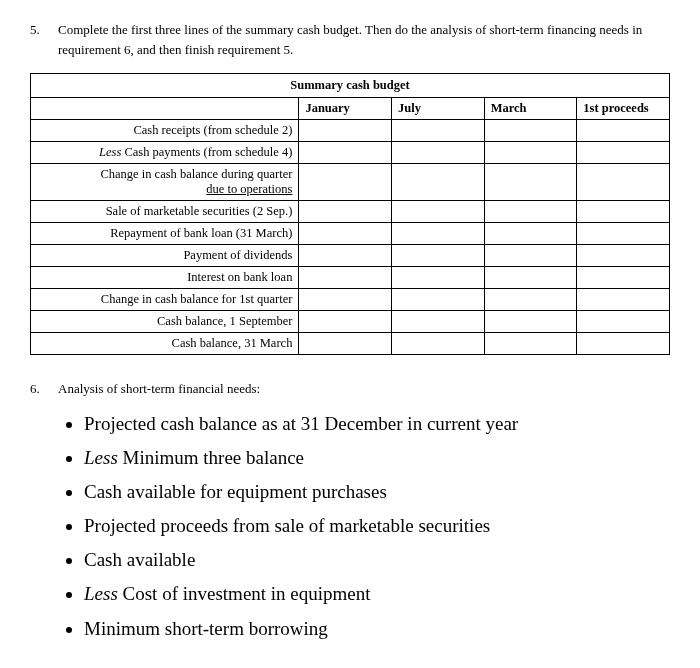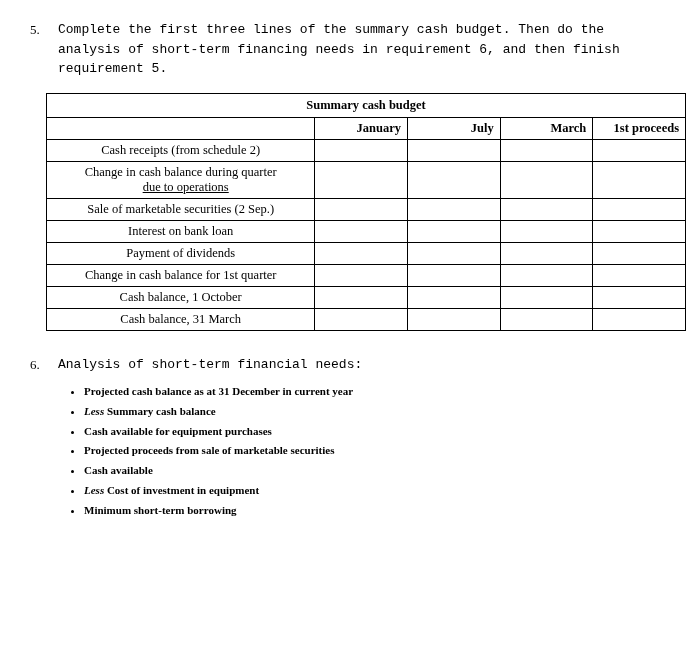--- a/index.html
+++ b/index.html
@@ -19,39 +19,38 @@
       display: flex;
       gap: 8px;
       margin-bottom: 14px;
       line-height: 1.5;
     }
     .question-number {
       min-width: 20px;
     }
     .question-text {
       flex: 1;
-      font-family: Liberation Mono, monospace;
     }
     table {
       border-collapse: collapse;
       width: 100%;
-      margin-left: 16px;
+      margin-left: 0;
     }
     th, td {
       border: 1px solid #000;
       padding: 3px 6px;
       font-size: 12.5px;
     }
     th {
-      text-align: right;
+      text-align: left;
       font-weight: bold;
       background: #fff;
     }
     td.label-cell {
-      text-align: center;
+      text-align: right;
       width: 42%;
     }
     td.value-cell {
       text-align: center;
       width: 14.5%;
       min-width: 60px;
     }
     .col-header-row th:first-child {
       border-top: 1px solid #000;
     }
@@ -64,22 +63,21 @@
       gap: 8px;
       margin-bottom: 8px;
       line-height: 1.5;
     }
     .bullet-list {
       list-style: disc;
       margin-left: 54px;
       line-height: 1.8;
     }
     .bullet-list li {
-      font-size: 11px;
-      font-weight: bold;
+      font-size: 19px;
     }
     .caption-row td {
       border-bottom: none;
       border-top: 1px solid #000;
       border-left: 1px solid #000;
       border-right: 1px solid #000;
       text-align: center;
       font-weight: bold;
       padding: 4px 6px;
     }
@@ -109,20 +107,27 @@
       </tr>
 
       <tr>
         <td class="label-cell">Cash receipts (from schedule 2)</td>
         <td class="value-cell"></td>
         <td class="value-cell"></td>
         <td class="value-cell"></td>
         <td class="value-cell"></td>
       </tr>
 
+      <tr>
+        <td class="label-cell"><span class="italic">Less</span> Cash payments (from schedule 4)</td>
+        <td class="value-cell"></td>
+        <td class="value-cell"></td>
+        <td class="value-cell"></td>
+        <td class="value-cell"></td>
+      </tr>
 
       <tr>
         <td class="label-cell">
           <span>Change in cash balance during quarter</span><br>
           <span style="padding-left:10px;text-decoration:underline;">due to operations</span>
         </td>
         <td class="value-cell"></td>
         <td class="value-cell"></td>
         <td class="value-cell"></td>
         <td class="value-cell"></td>
@@ -131,47 +136,54 @@
       <tr>
         <td class="label-cell">Sale of marketable securities (2 Sep.)</td>
         <td class="value-cell"></td>
         <td class="value-cell"></td>
         <td class="value-cell"></td>
         <td class="value-cell"></td>
       </tr>
 
 
 
+      <tr>
+        <td class="label-cell">Repayment of bank loan (31 March)</td>
+        <td class="value-cell"></td>
+        <td class="value-cell"></td>
+        <td class="value-cell"></td>
+        <td class="value-cell"></td>
+      </tr>
+
+      <tr>
+        <td class="label-cell">Payment of dividends</td>
+        <td class="value-cell"></td>
+        <td class="value-cell"></td>
+        <td class="value-cell"></td>
+        <td class="value-cell"></td>
+      </tr>
 
       <tr>
         <td class="label-cell">Interest on bank loan</td>
         <td class="value-cell"></td>
         <td class="value-cell"></td>
         <td class="value-cell"></td>
         <td class="value-cell"></td>
       </tr>
 
       <tr>
-        <td class="label-cell">Payment of dividends</td>
-        <td class="value-cell"></td>
-        <td class="value-cell"></td>
-        <td class="value-cell"></td>
-        <td class="value-cell"></td>
-      </tr>
-
-      <tr>
         <td class="label-cell">Change in cash balance for 1st quarter</td>
         <td class="value-cell"></td>
         <td class="value-cell"></td>
         <td class="value-cell"></td>
         <td class="value-cell"></td>
       </tr>
 
       <tr>
-        <td class="label-cell">Cash balance, 1 October</td>
+        <td class="label-cell">Cash balance, 1 September</td>
         <td class="value-cell"></td>
         <td class="value-cell"></td>
         <td class="value-cell"></td>
         <td class="value-cell"></td>
       </tr>
 
       <tr>
         <td class="label-cell">Cash balance, 31 March</td>
         <td class="value-cell"></td>
         <td class="value-cell"></td>
@@ -186,21 +198,21 @@
   <div class="q-header">
     <span class="question-number">6.</span>
     <span class="question-text">Analysis of short-term financial needs:</span>
   </div>
   <ul class="bullet-list">
     <li>
       <span>Projected cash balance as at 31 December in current year</span>
     </li>
     <li>
       <span class="italic">Less</span>
-      <span> Summary cash balance</span>
+      <span> Minimum three balance</span>
     </li>
     <li>
       <span>Cash available for equipment purchases</span>
     </li>
     <li>
       <span>Projected proceeds from sale of marketable securities</span>
     </li>
     <li>
       <span>Cash available</span>
     </li>

